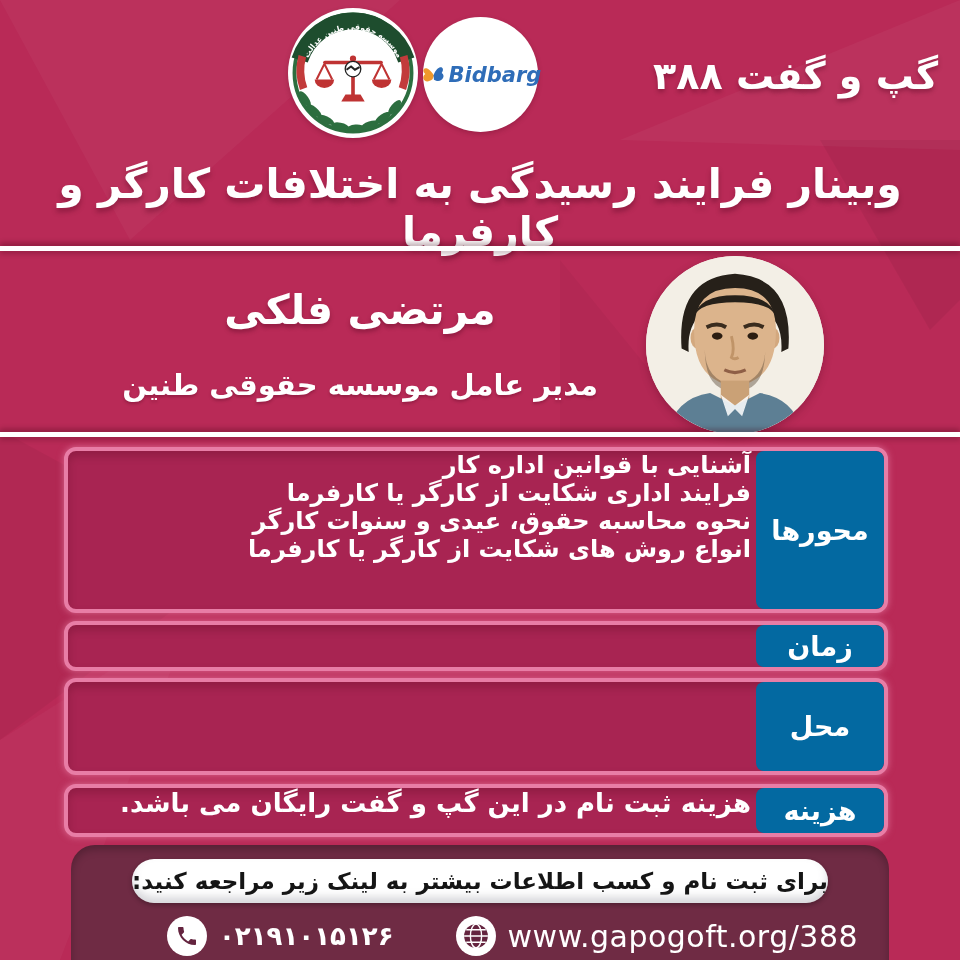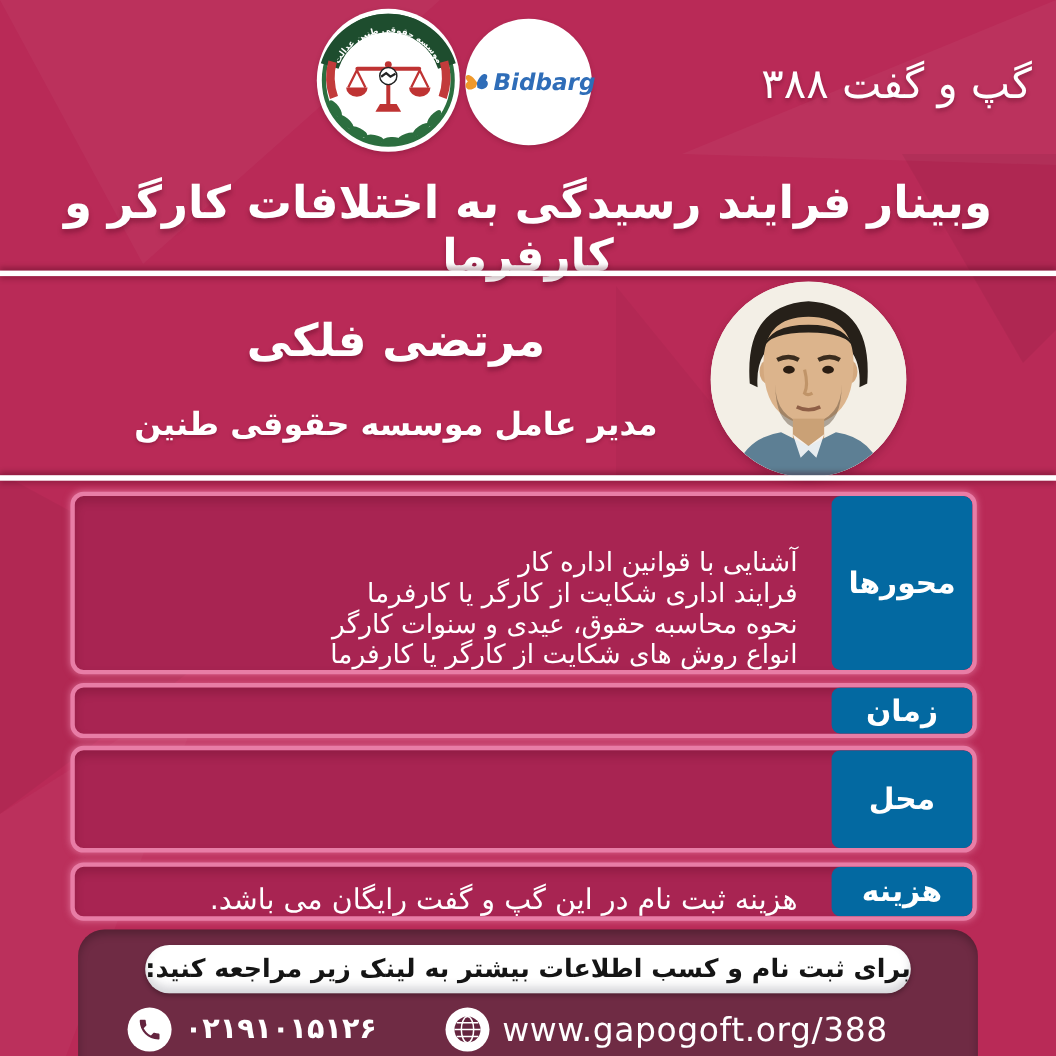--- a/index.html
+++ b/index.html
@@ -19,21 +19,21 @@
   .logo-gapogoft .row{display:flex;align-items:center;gap:3px;}
   .logo-gapogoft .brand{color:#3d3580;font-weight:bold;font-size:19px;letter-spacing:-.5px;}
   .logo-guild{left:150px;top:9px;width:127px;height:127px;}
   .logo-guild .fa1{font-size:10px;color:#173526;font-weight:bold;margin-top:2px;direction:rtl;line-height:1.25;}
   .logo-guild .fa2{font-size:9px;color:#173526;font-weight:bold;margin-top:3px;direction:rtl;}
   .logo-tanin{left:288px;top:8px;width:130px;height:130px;}
   .logo-bidbarg{left:423px;top:17px;width:115px;height:115px;}
   .logo-bidbarg .row{display:flex;align-items:center;gap:2px;}
   .logo-bidbarg .brand{color:#2f6db8;font-weight:bold;font-style:italic;font-size:21px;}
   .episode{
-    position:absolute;right:22px;top:54px;color:#fff;font-weight:normal;font-size:38px;
+    position:absolute;right:22px;top:54px;color:#fff;font-weight:bold;font-size:38px;
     direction:rtl;text-shadow:0 3px 4px rgba(70,0,25,.35);
   }
   
   .main-title{
     position:absolute;left:0;right:0;top:160px;text-align:center;direction:rtl;
     color:#fff;font-weight:bold;font-size:41px;text-shadow:0 4px 5px rgba(70,0,25,.35);
   }
   .divider{
     position:absolute;left:0;right:0;height:5px;background:#fff;
     box-shadow:0 -3px 5px rgba(60,0,20,.35),0 3px 5px rgba(60,0,20,.25);
@@ -58,38 +58,38 @@
   .row-1{top:447px;height:166px;}
   .row-2{top:621px;height:50px;}
   .row-3{top:678px;height:97px;}
   .row-4{top:784px;height:53px;}
   .row-label{
     flex:0 0 128px;background:#0369a1;border-radius:8px;
     display:flex;align-items:center;justify-content:center;
     color:#fff;font-weight:bold;font-size:27px;
   }
   .row-lines{
-    flex:1;display:flex;flex-direction:column;justify-content:flex-end;
-    padding:0 31px;color:#fff;font-weight:normal;text-align:right;
+    flex:1;display:flex;flex-direction:column;justify-content:flex-start;
+    padding:0 5px;color:#fff;font-weight:bold;text-align:right;
   }
   .row-1 .row-lines{font-size:24px;}
   .row-2 .row-lines,.row-3 .row-lines,.row-4 .row-lines{font-size:26px;}
   
   .footer-panel{
     position:absolute;left:71px;top:845px;width:818px;height:130px;
     background:#6f2b44;border-radius:24px 24px 0 0;box-shadow:inset 0 4px 8px rgba(0,0,0,.25);
   }
   .cta-pill{
     margin:14px auto 0;width:696px;height:44px;background:#fff;border-radius:24px;
     display:flex;align-items:center;justify-content:center;direction:rtl;
     color:#151515;font-weight:bold;font-size:23px;
     box-shadow:0 2px 5px rgba(0,0,0,.3), inset 0 -6px 8px rgba(110,110,125,.28);
   }
   .contacts{
-    direction:ltr;display:flex;align-items:center;margin-top:13px;padding-left:45px;
+    direction:ltr;display:flex;align-items:center;margin-top:13px;padding-left:96px;
   }
   .icon-badge{width:40px;height:40px;border-radius:50%;background:#fff;display:flex;align-items:center;justify-content:center;flex:0 0 auto;}
   .phone-number{color:#fff;font-weight:bold;font-size:26px;margin-left:12px;}
   .website{color:#fff;font-weight:normal;font-size:30px;margin-left:12px;letter-spacing:.5px;}
   .gap-contact{width:62px;flex:0 0 auto;}
 </style>
 </head>
 <body>
 
 <div class="poster">

